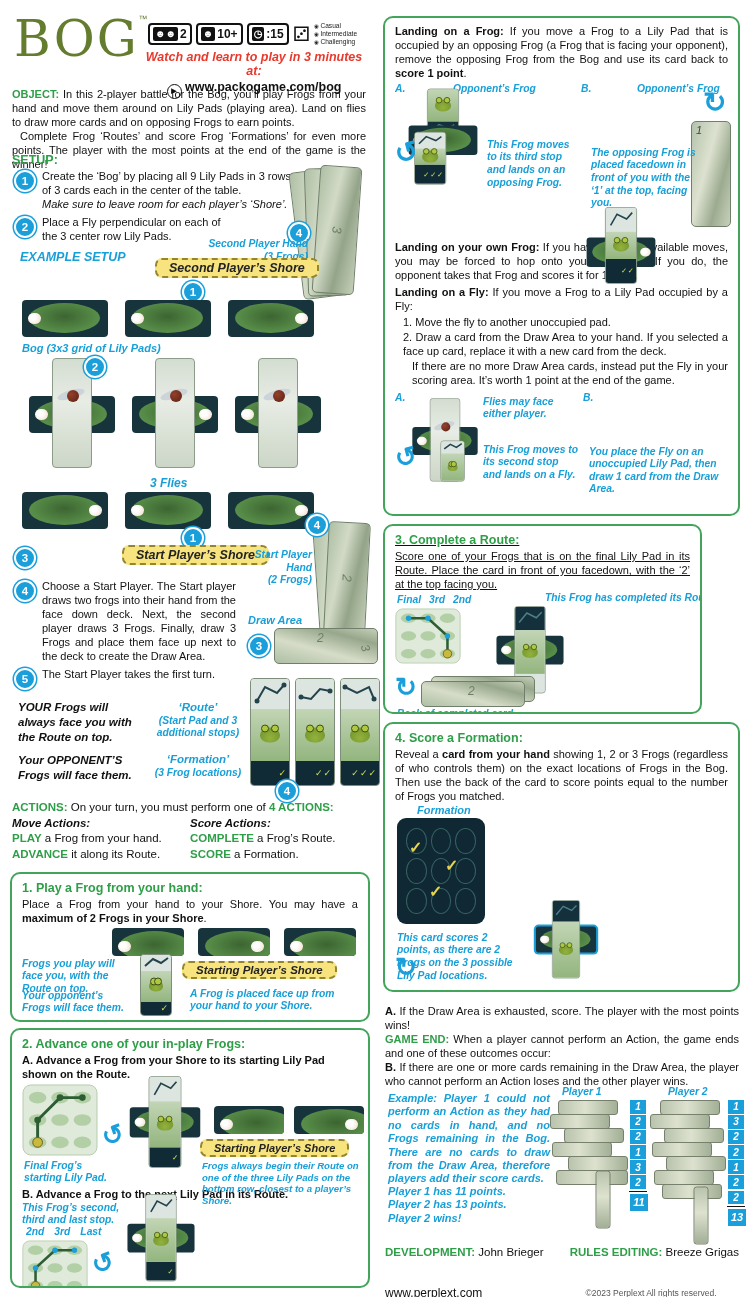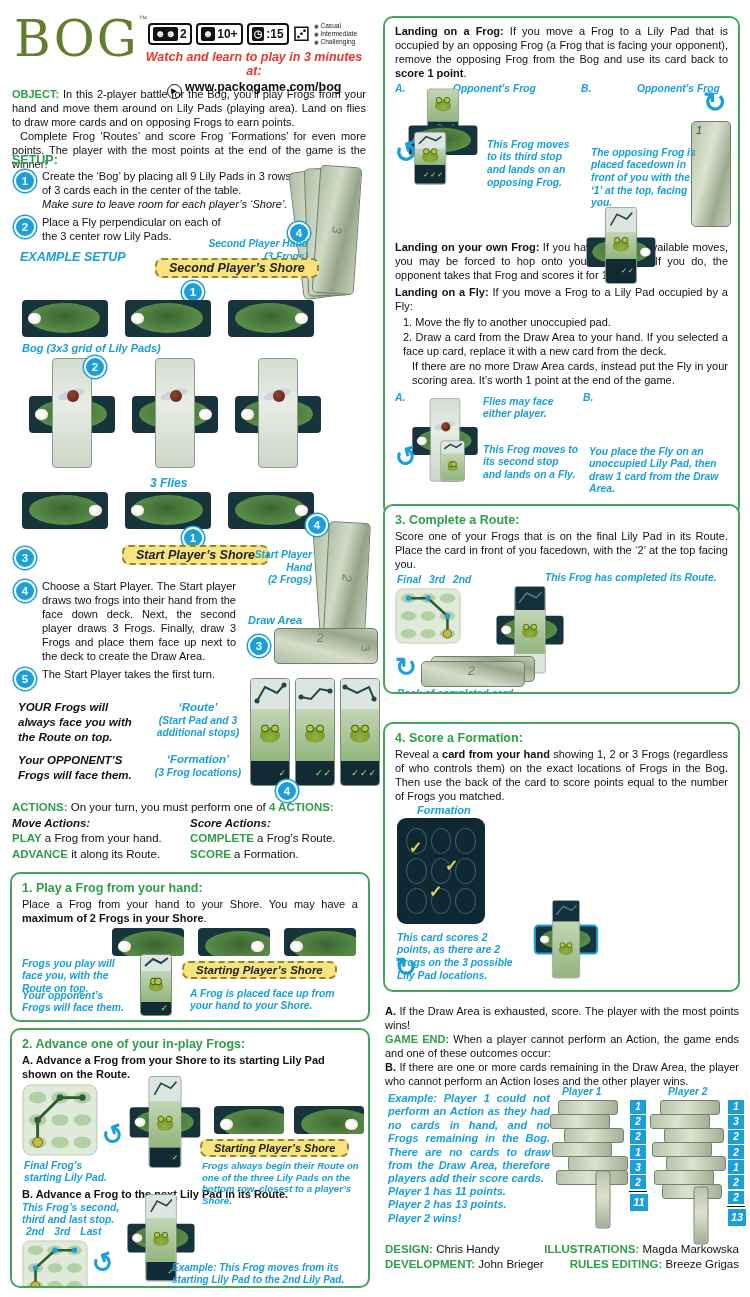--- a/index.html
+++ b/index.html
@@ -399,21 +399,20 @@
             </div>
           <div class="fz-frog">
               <span class="frog"></span>
             </div>
           <div class="fz-form">
               <span>✓</span>
             </div>
         </div>
       </div>
 
-      <div class="abs bcap" style="left:150px;top:60px;width:195px;font-size:10px;">Example: This Frog moves from its starting Lily Pad to the 2nd Lily Pad.</div>
     </div>
   </div>
 
   <div class="gbox" style="left:383px;top:16px;width:357px;height:500px;">
     <p class="bt"><span class="b">Landing on a Frog:</span> <span>If you move a Frog to a Lily Pad that is occupied by an opposing Frog (a Frog that is facing your opponent), remove the opposing Frog from the Bog and use its card back to </span><span class="b">score 1 point</span><span>.</span></p>
     <div style="position:relative;height:160px;">
       <span class="bcap abs" style="left:0;top:2px;">A.</span>
       <span class="bcap abs" style="left:58px;top:2px;">Opponent’s Frog</span>
       <div class="cross abs" style="left:8px;top:14px;transform:scale(.8);transform-origin:top left;">
         <div class="fcard flip" style="top:-8px;height:60px;">
@@ -496,21 +495,21 @@
       <span class="arr abs" style="left:0;top:56px;font-size:26px;transform:rotate(-15deg);">↺</span>
       <div class="abs bcap" style="left:88px;top:8px;width:90px;">Flies may face either player.</div>
       <div class="abs bcap" style="left:88px;top:56px;width:95px;">This Frog moves to its second stop and lands on a Fly.</div>
       <span class="bcap abs" style="left:188px;top:4px;">B.</span>
 
       <div class="abs bcap" style="left:194px;top:58px;width:148px;">You place the Fly on an unoccupied Lily Pad, then draw 1 card from the Draw Area.</div>
     </div>
 
   </div>
 
-  <div class="gbox" style="left:383px;top:504px;width:357px;height:190px;">
+  <div class="gbox" style="left:383px;top:524px;width:319px;height:190px;text-decoration:underline;">
     <h3 class="gh">3. Complete a Route:</h3>
     <p class="bt" style="width:100%;">Score one of your Frogs that is on the final Lily Pad in its Route. Place the card in front of you facedown, with the ‘2’ at the top facing you.</p>
     <div style="position:relative;height:128px;">
       <div class="abs bcap" style="left:150px;top:0;width:190px;">This Frog has completed its Route.</div>
       <div class="abs bcap" style="left:2px;top:2px;display:flex;gap:8px;">
         <span>Final</span>
         <span>3rd</span>
         <span>2nd</span>
       </div>
       <svg class="rsvg abs" style="left:0;top:16px;transform:scaleX(-1);" width="66" height="56" viewBox="0 0 78 66">
@@ -646,24 +645,20 @@
       <div class="schip">2</div>
       <div class="schip">1</div>
       <div class="schip">2</div>
       <div class="schip">2</div>
       <div class="stotline"></div>
       <div class="stot">13</div>
     </div>
   </div>
 
   <div class="abs" style="left:385px;top:1243px;width:354px;font-size:11.5px;">
-    <div style="display:flex;justify-content:space-between;">
-      <span><span class="gh">DESIGN:</span> <span>Chris Handy</span></span>
-      <span><span class="gh">ILLUSTRATIONS:</span> <span>Magda Markowska</span></span>
-    </div>
     <div style="display:flex;justify-content:space-between;margin-top:3px;">
       <span><span class="gh">DEVELOPMENT:</span> <span>John Brieger</span></span>
       <span><span class="gh">RULES EDITING:</span> <span>Breeze Grigas</span></span>
     </div>
     <div style="display:flex;align-items:center;gap:18px;margin-top:7px;">
       <span style="font-size:12px;">www.perplext.com</span>
       <span style="font-weight:bold;font-style:italic;font-size:16px;letter-spacing:.5px;margin-top:37px;">
         <span style="color:#e4322b;">P</span><span style="color:#f6921e;">e</span><span style="color:#d8b400;">r</span><span style="color:#3db54a;">p</span><span style="color:#1b9fdb;">l</span><span style="color:#8e44ad;">e</span><span style="color:#e91e8c;">x</span><span style="color:#00a99d;">t</span>
       </span>
       <span style="font-size:8.5px;color:#555;">©2023 Perplext  All rights reserved.</span>

